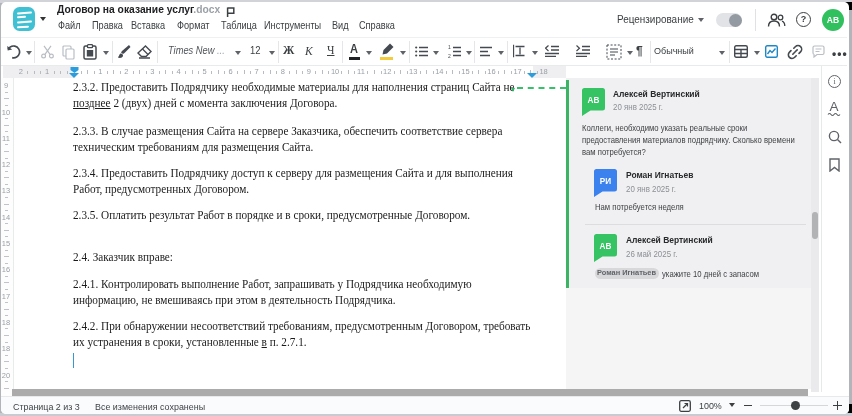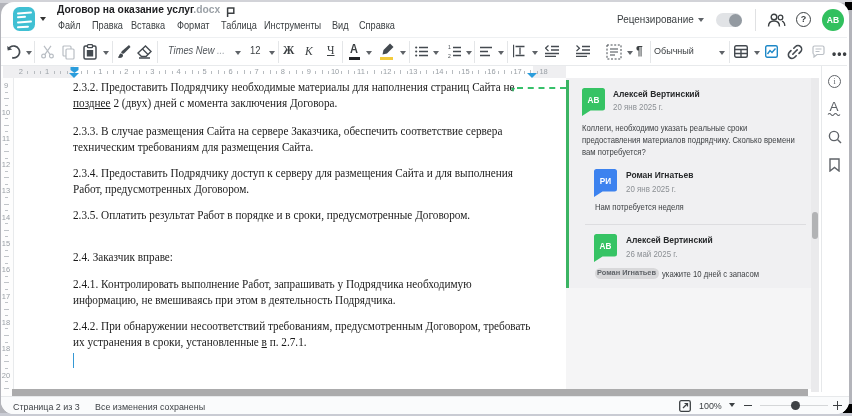--- a/index.html
+++ b/index.html
@@ -4,21 +4,21 @@
 *{margin:0;padding:0;box-sizing:border-box}
 html,body{width:852px;height:416px;overflow:hidden}
 body{background:#b3b4ba;font-family:"Liberation Sans",sans-serif;position:relative}
 .abs{position:absolute}
 svg{display:block}
 </style></head><body>
 <div class="abs" style="left:0;top:0;width:852px;height:3px;background:#d2d3d8"></div>
 <div class="abs" style="left:845px;top:2px;width:7px;height:8px;background:#000"></div>
 <div class="abs" style="left:843px;top:404px;width:9px;height:12px;background:#000"></div>
 <div class="abs" style="left:0;top:413px;width:852px;height:3px;background:#c9cbd3"></div>
-<div id="win" class="abs" style="left:1px;top:2px;width:847.5px;height:412px;border-radius:13px;background:#fff;overflow:hidden">
+<div id="win" class="abs" style="left:1px;top:2px;width:847.5px;height:412px;border-radius:5px;background:#fff;overflow:hidden">
 <div class="abs" style="left:-1px;top:-2px;width:852px;height:416px">
 
 <div class="abs" style="left:13px;top:7px;width:22px;height:24px;border-radius:6.5px;background:#40c0d3;overflow:hidden">
  <div class="abs" style="left:3.5px;top:4.6px;width:15px;height:2.2px;border-radius:2px;background:#fff;transform:rotate(-4deg)"></div>
  <div class="abs" style="left:3.5px;top:9.4px;width:9px;height:2.2px;border-radius:2px;background:#fff;transform:rotate(-4deg)"></div>
  <div class="abs" style="left:3.5px;top:14.2px;width:14.5px;height:2.2px;border-radius:2px;background:#fff;transform:rotate(-4deg)"></div>
  <div class="abs" style="left:3.5px;top:19px;width:12px;height:2.2px;border-radius:2px;background:#fff;transform:rotate(-4deg)"></div>
 </div>
 <div class="abs" style="left:39.5px;top:16.5px;width:0;height:0;border-left:3.2px solid transparent;border-right:3.2px solid transparent;border-top:4.2px solid #333"></div>
 <div class="abs" style="left:57px;top:3px;font-size:11.2px;font-weight:bold;color:#202124;white-space:nowrap;transform:scaleX(.92);transform-origin:0 0">Договор на оказание услуг<span style="color:#9aa0a6">.docx</span></div>

